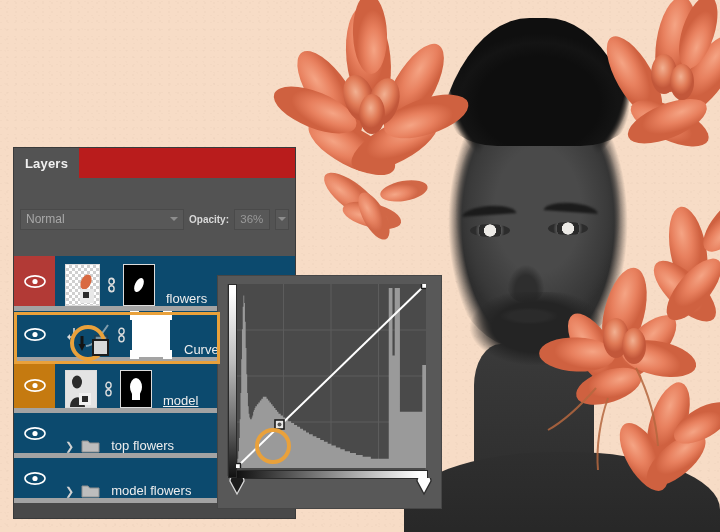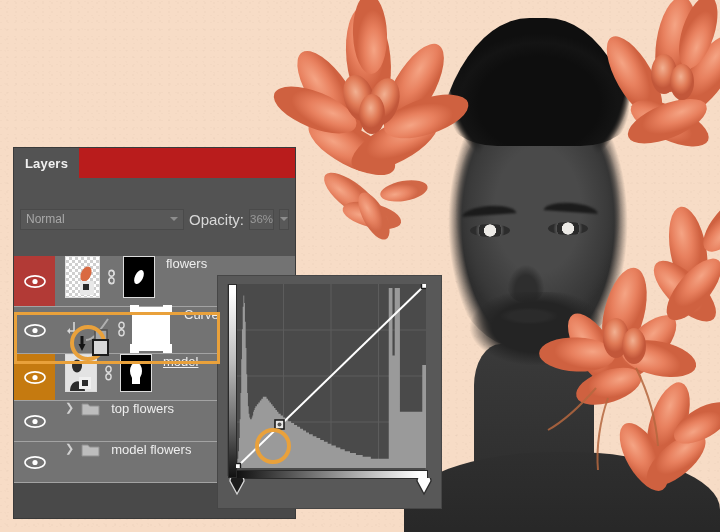--- a/index.html
+++ b/index.html
@@ -58,29 +58,29 @@
   .lp-tabbar{position:relative;height:30px;background:#b91c1c;}
   .lp-tab{position:absolute;left:0;top:0;width:65px;height:30px;background:#535353;
     display:flex;align-items:center;justify-content:center;}
   .lp-tab-label{color:#f0f0f0;font-size:13px;font-weight:bold;letter-spacing:.2px;}
   .lp-sub{height:28px;background:#535353;}
   .lp-blendrow{height:26px;background:#535353;display:flex;align-items:center;padding:0 6px;gap:5px;}
   .blend-select{flex:0 0 152px;height:19px;background:#585858;border:1px solid #4a4a4a;
     display:flex;align-items:center;justify-content:space-between;padding:0 5px;}
   .blend-select span{color:#a8a8a8;font-size:12px;}
   .chev{width:0;height:0;border-left:4px solid transparent;border-right:4px solid transparent;border-top:4px solid #8d8d8d;}
-  .op-label{color:#d8d8d8;font-size:15px;font-weight:normal;}
+  .op-label{color:#d8d8d8;font-size:10px;font-weight:bold;}
   .op-box{width:46px;height:19px;background:#585858;border:1px solid #4a4a4a;display:flex;align-items:center;justify-content:center;}
   .op-box span{color:#9a9a9a;font-size:11.5px;}
   .op-chevbox{width:17px;height:19px;background:#585858;border:1px solid #4a4a4a;display:flex;align-items:center;justify-content:center;}
   .lp-gap{height:24px;background:#535353;}
 
   .lp-rows{position:relative;background:#4a4a4a;}
-  .lrow{position:relative;display:flex;align-items:flex-start;height:50px;
-    border-bottom:1px solid #a3a3a3;background:#737373;}
+  .lrow{position:relative;display:flex;align-items:flex-end;height:50px;
+    border-bottom:5px solid #a3a3a3;background:#0c4a6e;}
   .lrow.h46{height:46px;}
   .lrow.h40{height:40px;}
   .eyecell{width:41px;height:100%;display:flex;align-items:center;justify-content:center;flex:0 0 41px;}
   .eyecell.red{background:#b23a36;}
   .eyecell.amber{background:#c57a10;}
   .eyeico{width:22px;height:13px;}
   .thumbs{display:flex;align-items:center;gap:5px;padding-left:10px;}
   .th{width:33px;height:40px;border:1px solid #dcdcdc;background:#fff;position:relative;overflow:hidden;}
   .th.small{width:30px;height:36px;}
   .th-mask{width:30px;height:40px;border:1px solid #dcdcdc;background:#000;position:relative;overflow:hidden;}

